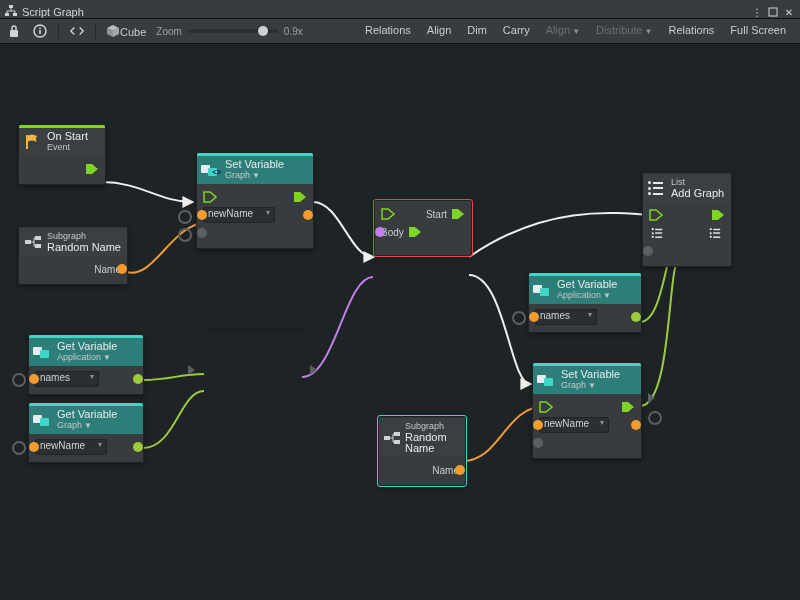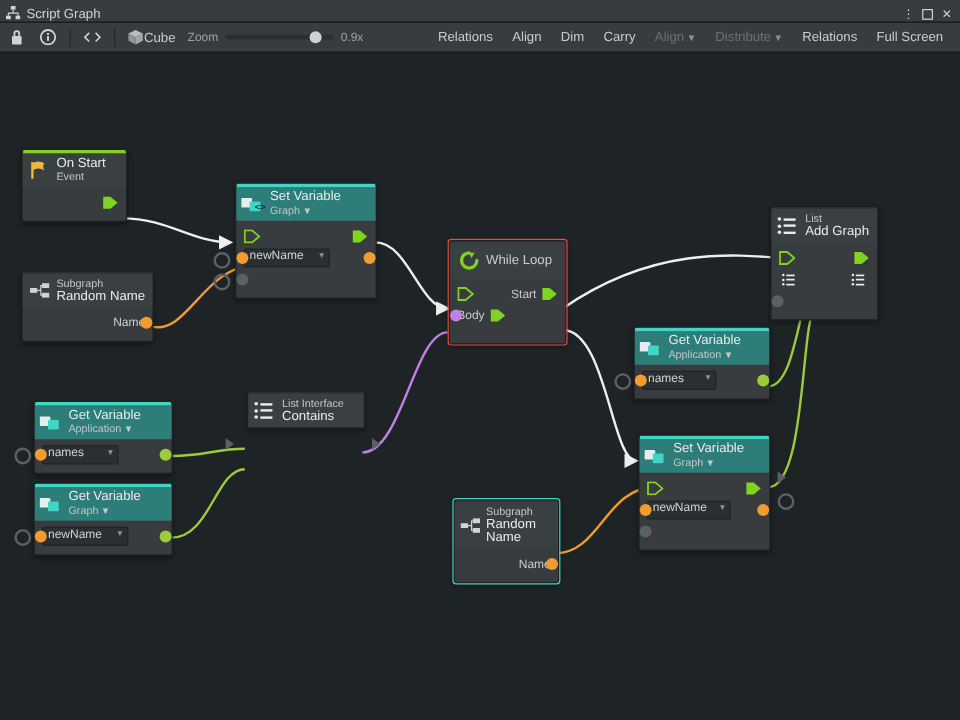--- a/index.html
+++ b/index.html
@@ -304,56 +304,25 @@
             <span>newName</span>
             <span class="car">▾</span>
           </div>
         <span class="port portR" style="background:#9ccc3c"></span>
       </div>
     </div>
   </div>
   <span class="outerPort" style="left:12px;top:397px"></span>
 
   <div class="node" style="left:206px;top:282px;width:96px">
-    <div class="header gray">
-      <span class="hicon">
-        <div class="listicon">
-            <div>
-              <span class="b"></span>
-              <span class="l"></span>
-            </div>
-            <div>
-              <span class="b"></span>
-              <span class="l"></span>
-            </div>
-            <div>
-              <span class="b"></span>
-              <span class="l"></span>
-            </div>
-          </div>
-      </span>
-      <span class="htxt">
-          <span class="t2">List Interface</span>
-          <span class="t1">Contains</span>
-        </span>
-    </div>
   </div>
   <span class="outerTri" style="left:188px;top:321px"></span>
   <span class="outerTri" style="left:310px;top:321px"></span>
 
   <div class="node selOutline" style="left:374px;top:156px;width:96px">
-    <div class="header gray" style="padding:6px 6px">
-      <span class="hicon">
-          <svg width="22" height="20" viewBox="0 0 22 20">
-            <path d="M11 3 a7 7 0 1 0 7 7" fill="none" stroke="#7fd321" stroke-width="3" stroke-linecap="round"></path>
-            <path d="M16 3 L11 3 L13 8 Z" fill="#7fd321"></path>
-          </svg>
-        </span>
-      <span class="t1" style="font-size:11px">While Loop</span>
-    </div>
     <div class="body">
       <div class="row between">
         <svg width="14" height="12" viewBox="0 0 14 12">
             <path d="M1 1 H7 L13 6 L7 11 H1 Z" fill="none" stroke="#7fd321" stroke-width="1.5"></path>
           </svg>
         <span style="display:flex;align-items:center;gap:4px">
             <span class="lab">Start</span>
             <svg width="14" height="12" viewBox="0 0 14 12">
               <path d="M1 1 H7 L13 6 L7 11 H1 Z" fill="#7fd321"></path>
             </svg>

